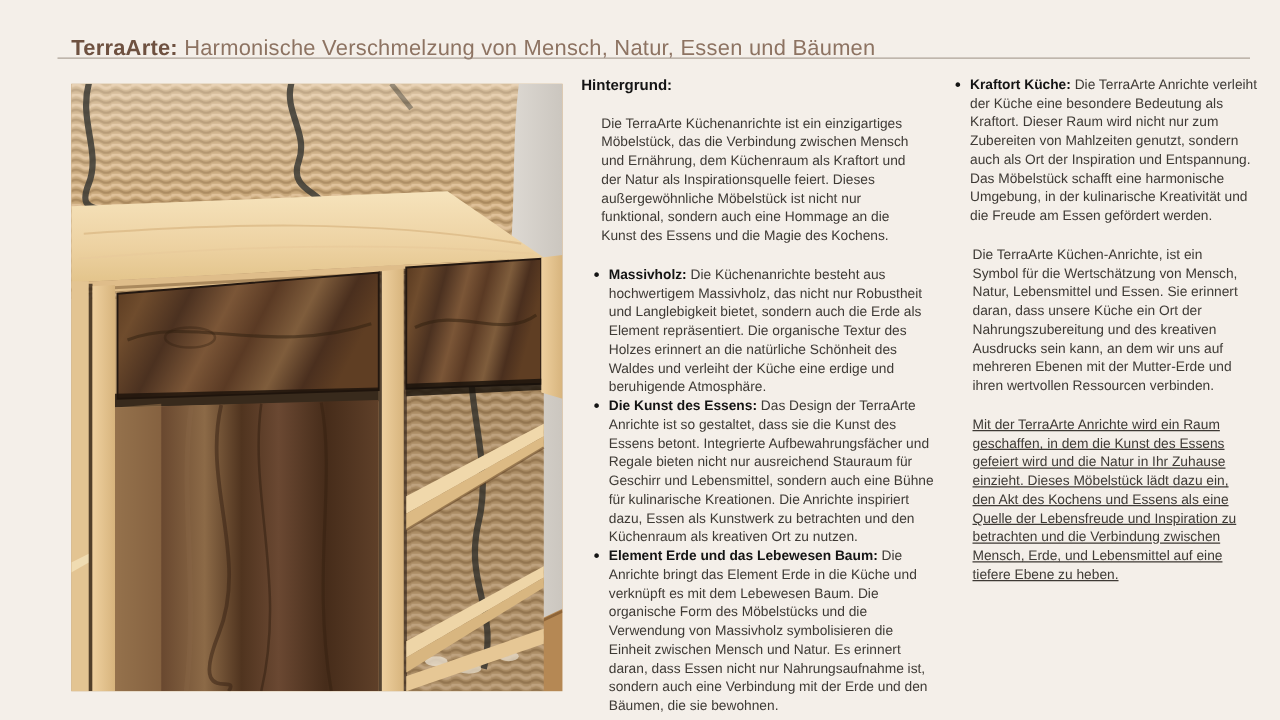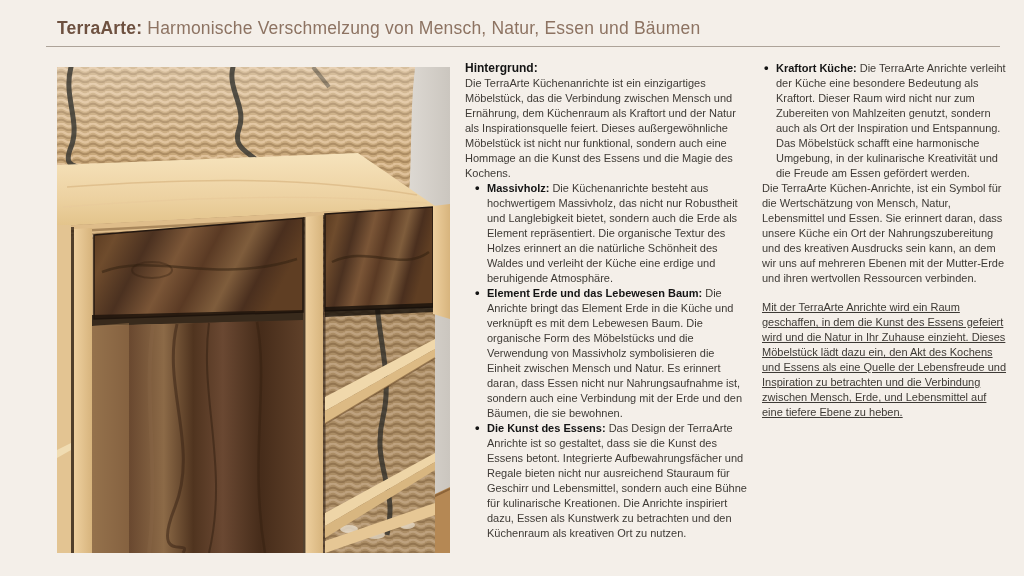--- a/index.html
+++ b/index.html
@@ -6,36 +6,36 @@
   body{
     width:1024px;height:576px;
     background:#f4efe9;
     font-family:"Liberation Sans", sans-serif;
     position:relative;
     overflow:hidden;
   }
   .page{position:absolute;inset:0;width:1024px;height:576px;}
 
   
-  .header{position:absolute;left:57px;top:18px;font-size:17.5px;letter-spacing:.2px;white-space:nowrap;}
+  .header{position:absolute;left:57px;top:28px;font-size:17.5px;letter-spacing:.2px;white-space:nowrap;}
   .header .brand{font-weight:bold;color:#6e5140;}
   .header .title-rest{font-weight:normal;color:#8d7362;margin-left:5px;}
   .divider{position:absolute;left:46px;top:46px;width:954px;height:1px;background:#958a7e;opacity:.75;}
 
   
   .photo{position:absolute;left:57px;top:67px;width:393px;height:486px;overflow:hidden;background:#c7a678;}
   .photo svg{display:block;}
 
   
   .col{position:absolute;top:61px;font-size:11px;line-height:15px;color:#3e3a35;}
   .col-middle{left:465px;width:284px;}
   .col-right{left:762px;width:247px;}
   h3.sec{font-size:12px;line-height:15px;margin:0;color:#141414;font-weight:bold;}
   h3.sec.gap{margin-top:14px;}
-  .col p{margin:0;}
+  .col p{margin:16px;}
   .col p.gap{margin-top:14px;text-decoration:underline;}
   ul.blist{list-style:none;margin:0;padding:0 0 0 10px;}
   ul.blist li{position:relative;padding-left:12px;margin:0;}
   ul.blist li::before{content:"\2022";position:absolute;left:0;top:-1px;font-size:13px;color:#141414;font-weight:bold;}
   ul.blist b{color:#141414;}
 </style>
 </head>
 <body>
 
 <div class="page">
@@ -152,26 +152,26 @@
 
   <div class="col col-middle">
     <h3 class="sec">Hintergrund:</h3>
     <p>Die TerraArte Küchenanrichte ist ein einzigartiges Möbelstück, das die Verbindung zwischen Mensch und Ernährung, dem Küchenraum als Kraftort und der Natur als Inspirationsquelle feiert. Dieses außergewöhnliche Möbelstück ist nicht nur funktional, sondern auch eine Hommage an die Kunst des Essens und die Magie des Kochens.</p>
     <ul class="blist">
       <li>
         <b>Massivholz:</b>
         <span>Die Küchenanrichte besteht aus hochwertigem Massivholz, das nicht nur Robustheit und Langlebigkeit bietet, sondern auch die Erde als Element repräsentiert. Die organische Textur des Holzes erinnert an die natürliche Schönheit des Waldes und verleiht der Küche eine erdige und beruhigende Atmosphäre.</span>
       </li>
       <li>
+        <b>Die Kunst des Essens:</b>
+        <span>Das Design der TerraArte Anrichte ist so gestaltet, dass sie die Kunst des Essens betont. Integrierte Aufbewahrungsfächer und Regale bieten nicht nur ausreichend Stauraum für Geschirr und Lebensmittel, sondern auch eine Bühne für kulinarische Kreationen. Die Anrichte inspiriert dazu, Essen als Kunstwerk zu betrachten und den Küchenraum als kreativen Ort zu nutzen.</span>
+      </li>
+      <li>
         <b>Element Erde und das Lebewesen Baum:</b>
         <span>Die Anrichte bringt das Element Erde in die Küche und verknüpft es mit dem Lebewesen Baum. Die organische Form des Möbelstücks und die Verwendung von Massivholz symbolisieren die Einheit zwischen Mensch und Natur. Es erinnert daran, dass Essen nicht nur Nahrungsaufnahme ist, sondern auch eine Verbindung mit der Erde und den Bäumen, die sie bewohnen.</span>
-      </li>
-      <li>
-        <b>Die Kunst des Essens:</b>
-        <span>Das Design der TerraArte Anrichte ist so gestaltet, dass sie die Kunst des Essens betont. Integrierte Aufbewahrungsfächer und Regale bieten nicht nur ausreichend Stauraum für Geschirr und Lebensmittel, sondern auch eine Bühne für kulinarische Kreationen. Die Anrichte inspiriert dazu, Essen als Kunstwerk zu betrachten und den Küchenraum als kreativen Ort zu nutzen.</span>
       </li>
     </ul>
   </div>
 
   <div class="col col-right">
     <ul class="blist" style="padding-left:2px;">
       <li>
         <b>Kraftort Küche:</b>
         <span>Die TerraArte Anrichte verleiht der Küche eine besondere Bedeutung als Kraftort. Dieser Raum wird nicht nur zum Zubereiten von Mahlzeiten genutzt, sondern auch als Ort der Inspiration und Entspannung. Das Möbelstück schafft eine harmonische Umgebung, in der kulinarische Kreativität und die Freude am Essen gefördert werden.</span>
       </li>

